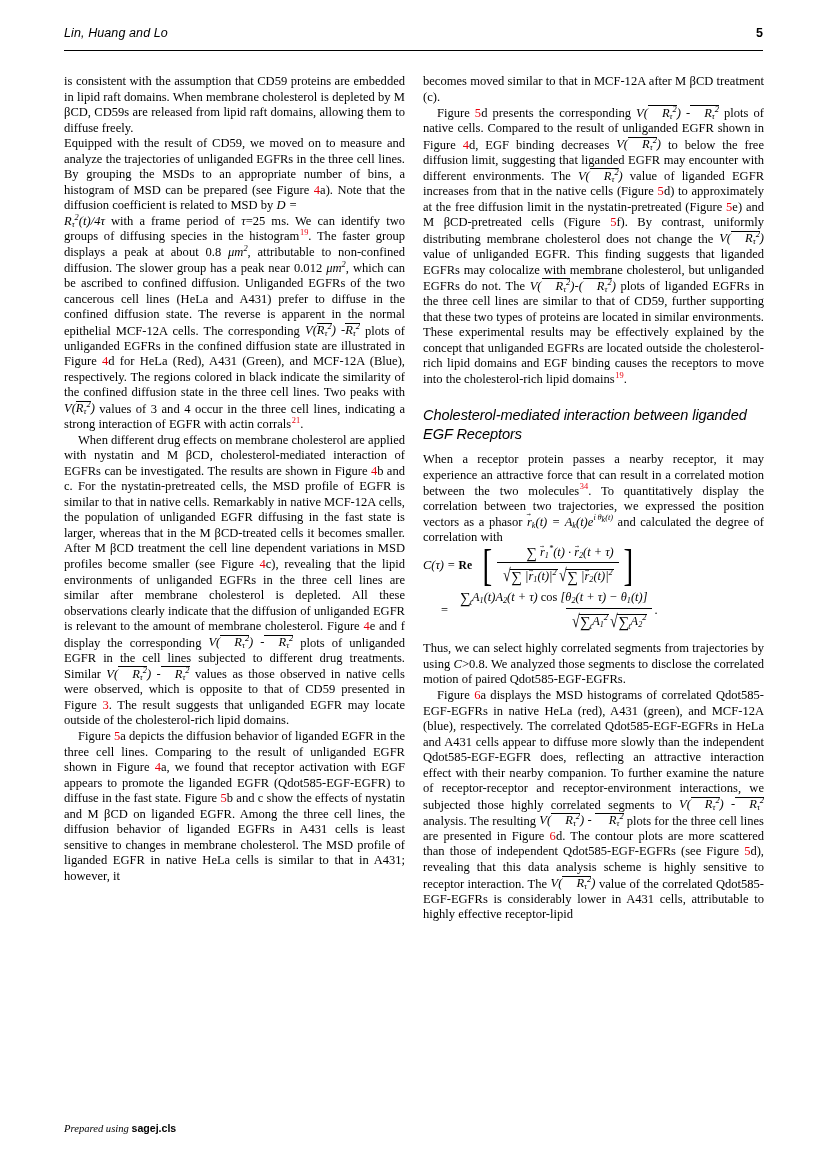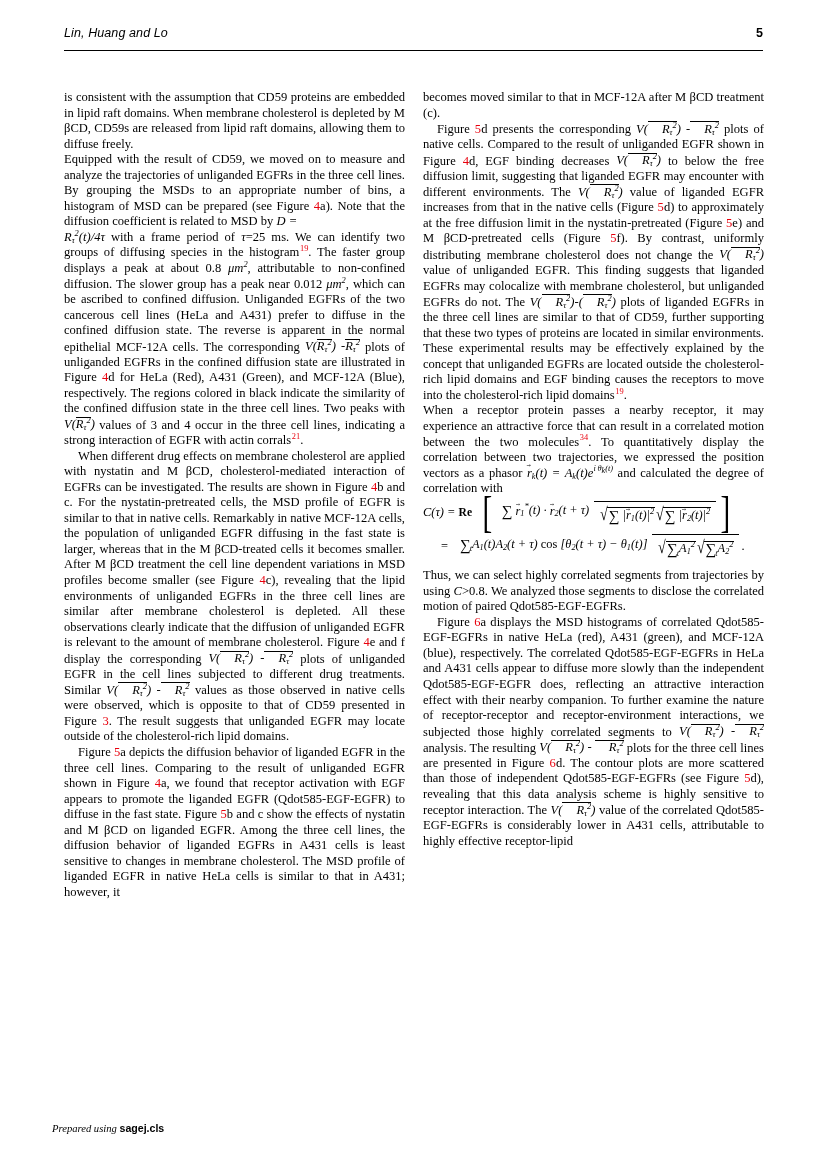--- a/index.html
+++ b/index.html
@@ -48,21 +48,21 @@
     top: 50px;
     left: 64px;
     right: 64px;
     height: 1.4px;
     background: #000;
   }
 
   
   .cols {
     position: absolute;
-    top: 90px;
+    top: 74px;
     left: 64px;
     width: 700px;
     height: 1020px;
     display: flex;
     gap: 18px;
   }
   .col {
     width: 341px;
     font-size: 12.55px;
     line-height: 15.55px;
@@ -168,21 +168,22 @@
   .brk {
     font-size: 44px;
     line-height: 0.72;
     font-family: "Liberation Serif", "DejaVu Serif", serif;
     transform: scaleX(0.66);
     display: inline-block;
     font-weight: 300;
   }
   .frac {
     display: inline-flex;
-    align-items: center;
+    flex-direction: column;
+    align-items: flex-end;
     vertical-align: middle;
     font-style: italic;
     padding: 0 2px;
   }
   .frac .num {
     padding: 0 5px 1.5px 5px;
     white-space: nowrap;
   }
   .frac .den {
     border-top: 1.1px solid #000;
@@ -216,21 +217,21 @@
   }
   .radbody {
     border-top: 1.05px solid #000;
     padding: 0.5px 1px 0 1.5px;
     display: inline-block;
   }
 
   
   .footer {
     position: absolute;
-    left: 52px;
+    left: 64px;
     bottom: 36px;
     font-size: 10.6px;
   }
   .footer .fit {
     font-style: italic;
     font-family: "Liberation Serif", "DejaVu Serif", serif;
   }
   .footer .fcls {
     font-family: "Liberation Sans", "DejaVu Sans", sans-serif;
     font-weight: bold;
@@ -262,20 +263,21 @@
       <p><span>Figure </span><span class="ref">5</span><span>a depicts the diffusion behavior of liganded EGFR in the three cell lines. Comparing to the result of unliganded EGFR shown in Figure </span><span class="ref">4</span><span>a, we found that receptor activation with EGF appears to promote the liganded EGFR (Qdot585-EGF-EGFR) to diffuse in the fast state. Figure </span><span class="ref">5</span><span>b and c show the effects of nystatin and M βCD on liganded EGFR. Among the three cell lines, the diffusion behavior of liganded EGFRs in A431 cells is least sensitive to changes in membrane cholesterol. The MSD profile of liganded EGFR in native HeLa cells is similar to that in A431; however, it</span></p>
 
     </div>
 
     <div class="col">
 
       <p class="noindent">becomes moved similar to that in MCF-12A after M βCD treatment (c).</p>
 
       <p><span>Figure </span><span class="ref">5</span><span>d presents the corresponding </span><span class="m">V(<span class="ovl">R<sub class="s">τ</sub><sup class="e">2</sup></span>)&nbsp;-<span class="ovl">R<sub class="s">τ</sub><sup class="e">2</sup></span></span><span> plots of native cells. Compared to the result of unliganded EGFR shown in Figure </span><span class="ref">4</span><span>d, EGF binding decreases </span><span class="m">V(<span class="ovl">R<sub class="s">τ</sub><sup class="e">2</sup></span>)</span><span> to below the free diffusion limit, suggesting that liganded EGFR may encounter with different environments. The </span><span class="m">V(<span class="ovl">R<sub class="s">τ</sub><sup class="e">2</sup></span>)</span><span> value of liganded EGFR increases from that in the native cells (Figure </span><span class="ref">5</span><span>d) to approximately at the free diffusion limit in the nystatin-pretreated (Figure </span><span class="ref">5</span><span>e) and M βCD-pretreated cells (Figure </span><span class="ref">5</span><span>f). By contrast, uniformly distributing membrane cholesterol does not change the </span><span class="m">V(<span class="ovl">R<sub class="s">τ</sub><sup class="e">2</sup></span>)</span><span> value of unliganded EGFR. This finding suggests that liganded EGFRs may colocalize with membrane cholesterol, but unliganded EGFRs do not. The </span><span class="m">V(<span class="ovl">R<sub class="s">τ</sub><sup class="e">2</sup></span>)</span><span>-</span><span class="m">(<span class="ovl">R<sub class="s">τ</sub><sup class="e">2</sup></span>)</span><span> plots of liganded EGFRs in the three cell lines are similar to that of CD59, further supporting that these two types of proteins are located in similar environments. These experimental results may be effectively explained by the concept that unliganded EGFRs are located outside the cholesterol-rich lipid domains and EGF binding causes the receptors to move into the cholesterol-rich lipid domains</span><sup class="cite">19</sup><span>.</span></p>
 
+      <h2 class="sect">Cholesterol-mediated interaction between liganded EGF Receptors</h2>
 
       <p class="noindent"><span>When a receptor protein passes a nearby receptor, it may experience an attractive force that can result in a correlated motion between the two molecules</span><sup class="cite">34</sup><span>. To quantitatively display the correlation between two trajectories, we expressed the position vectors as a phasor </span><span class="m"><span class="vec">r</span><sub class="s">k</sub>(t) = A<sub class="s">k</sub>(t)e<sup class="e">i θ<sub class="s">k</sub>(t)</sup></span><span> and calculated the degree of correlation with</span></p>
 
       <div class="eqblock">
         <div class="eqrow">
           <span class="lhs">C(τ)&nbsp;=&nbsp;<span class="reop">Re</span></span>
           <span class="brk">[</span>
           <span class="frac">
             <span class="num"><span class="sum">∑</span>&nbsp;<span class="vec">r</span><sub class="s">1</sub><sup class="e">*</sup>(t)&nbsp;·&nbsp;<span class="vec">r</span><sub class="s">2</sub>(t&nbsp;+&nbsp;τ)</span>
             <span class="den"><span class="rad"><span class="radsign">√</span><span class="radbody"><span class="sum">∑</span>&nbsp;|<span class="vec">r</span><sub class="s">1</sub>(t)|<sup class="e">2</sup></span></span><span class="rad"><span class="radsign">√</span><span class="radbody"><span class="sum">∑</span>&nbsp;|<span class="vec">r</span><sub class="s">2</sub>(t)|<sup class="e">2</sup></span></span></span>

